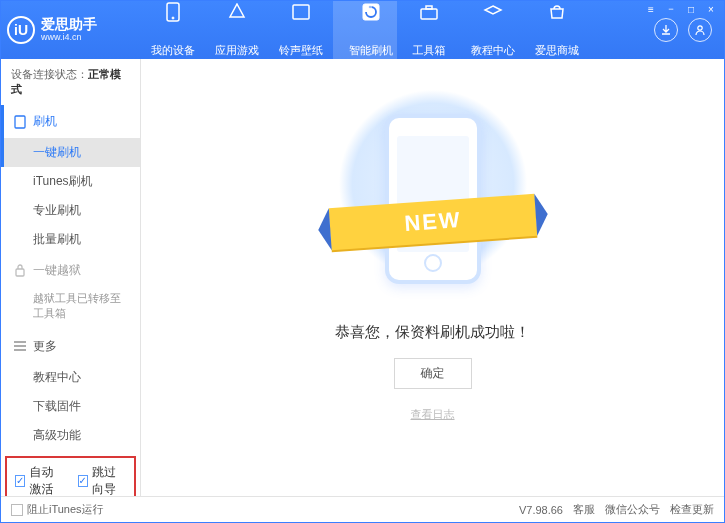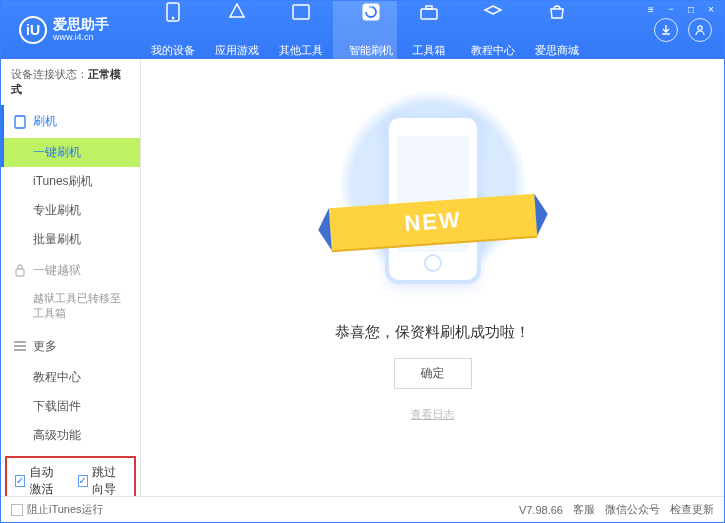--- a/index.html
+++ b/index.html
@@ -1,21 +1,21 @@
 <!DOCTYPE html>
 <html><head>
 <meta charset="utf-8">
 <style>
 * { margin: 0; padding: 0; box-sizing: border-box; }
 body { font-family: "Microsoft YaHei", Arial, sans-serif; font-size: 12px; color: #333; background: #fff; }
 .app { width: 725px; height: 523px; border: 1px solid #3a7fff; display: flex; flex-direction: column; overflow: hidden; }
 
 
 .titlebar { height: 58px; background: linear-gradient(to bottom,#3f86ff,#3478f5); display: flex; align-items: center; color: #fff; position: relative; }
-.logo-area { display: flex; align-items: center; padding: 0 18px; gap: 6px; width: 140px; }
+.logo-area { display: flex; align-items: center; padding: 0 6px; gap: 6px; width: 140px; }
 .logo-circle { width: 28px; height: 28px; border: 2px solid #fff; border-radius: 50%; display: flex; align-items: center; justify-content: center; font-weight: bold; font-size: 14px; }
 .logo-text { display: flex; flex-direction: column; line-height: 1.1; }
 .logo-title { font-size: 14px; font-weight: bold; }
 .logo-sub { font-size: 9px; opacity: 0.9; }
 .nav { display: flex; flex: 1; height: 100%; }
 .nav-item { width: 64px; display: flex; flex-direction: column; align-items: center; justify-content: center; cursor: pointer; gap: 21px; font-size: 11px; }
 .nav-item.active { background: rgba(255,255,255,0.18); padding-left: 12px; }
 .nav-icon { width: 20px; height: 20px; display: flex; align-items: center; justify-content: center; }
 .nav-icon svg { fill: #fff; stroke: #fff; }
 .titlebar-right { display: flex; align-items: center; gap: 10px; padding: 0 12px; }
@@ -28,21 +28,21 @@
 .sidebar { width: 140px; border-right: 1px solid #e3e3e3; display: flex; flex-direction: column; overflow: hidden; }
 .status-row { padding: 8px 10px; font-size: 11px; color: #666; }
 .status-value { color: #333; font-weight: bold; }
 .side-group { }
 .side-header { display: flex; align-items: center; gap: 6px; padding: 8px 12px; font-size: 12px; color: #555; cursor: pointer; }
 .side-header.blue { color: #2d7af6; border-left: 3px solid #2d7af6; padding-left: 9px; }
 .side-header.grey { color: #9e9e9e; }
 .side-header .hicon { width: 14px; height: 14px; display:flex; align-items:center; justify-content:center; }
 .side-items { }
 .side-item { padding: 6px 10px 6px 32px; font-size: 12px; color: #555; cursor: pointer; }
-.side-item.active { background: #bef264; color: #2d7af6; border-left: 3px solid #2d7af6; padding-left: 29px; }
+.side-item.active { background: #e5e5e5; color: #2d7af6; border-left: 3px solid #2d7af6; padding-left: 29px; }
 .side-note { font-size: 11px; color: #999; padding: 4px 10px 8px 32px; line-height: 1.4; }
 
 .highlight-box { border: 2px solid #d93838; margin: 6px 4px 4px 4px; padding: 6px 8px; display: flex; align-items: center; gap: 14px; }
 .chk { display: flex; align-items: center; gap: 4px; cursor: pointer; }
 .chkbox { width: 12px; height: 12px; border: 1px solid #5a9cff; display:flex; align-items:center; justify-content:center; color:#2d7af6; font-size: 10px; line-height: 1; }
 
 
 .main { flex: 1; display: flex; flex-direction: column; align-items: center; justify-content: flex-start; padding-top: 40px; background: #fff; }
 .phone-illus { position: relative; width: 150px; height: 200px; display:flex; align-items:center; justify-content:center; }
 .ring { position: absolute; width: 190px; height: 190px; border-radius: 50%; background: radial-gradient(circle,#e9f3ff 0%,#d7e9ff 60%,transparent 70%); top: -10px; left: -20px; }
@@ -99,21 +99,21 @@
             </svg>
           </span>
         <span>应用游戏</span>
       </div>
       <div class="nav-item">
         <span class="nav-icon">
             <svg width="18" height="16" viewBox="0 0 18 16">
               <rect x="1" y="1" width="16" height="14" rx="1" fill="none" stroke="#fff" stroke-width="1.5"></rect>
             </svg>
           </span>
-        <span>其他工具</span>
+        <span>铃声壁纸</span>
       </div>
       <div class="nav-item active">
         <span class="nav-icon">
             <svg width="18" height="18" viewBox="0 0 18 18">
               <rect x="1" y="1" width="16" height="16" rx="2" fill="#fff"></rect>
               <path d="M9 4 A5 5 0 1 1 4 9" fill="none" stroke="#3478f5" stroke-width="1.8"></path>
               <path d="M9 2 L9 6 L6 4 Z" fill="#3478f5"></path>
             </svg>
           </span>
         <span>智能刷机</span>

